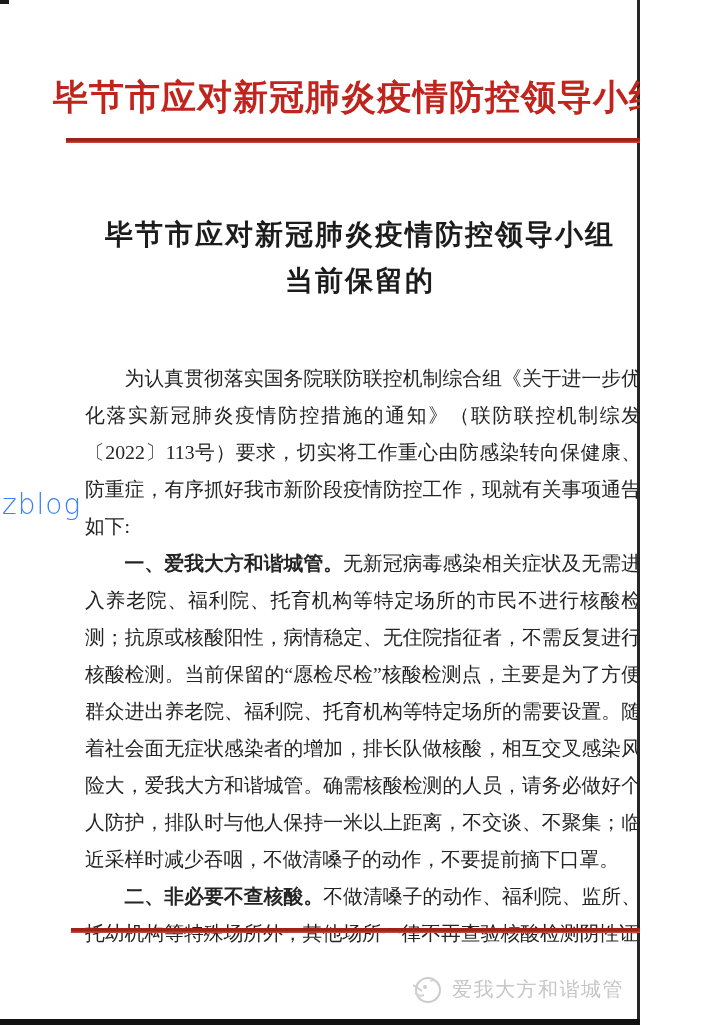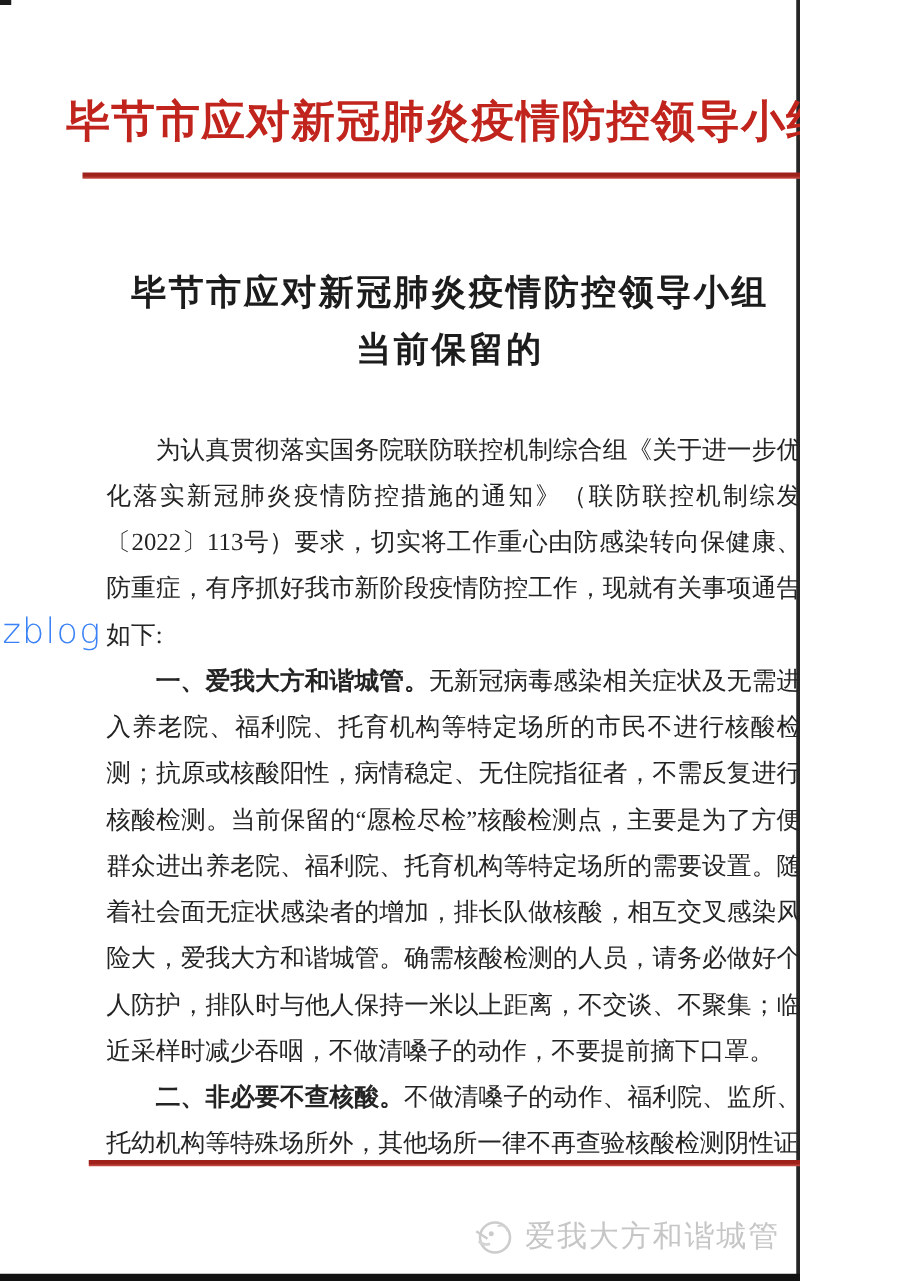--- a/index.html
+++ b/index.html
@@ -36,21 +36,21 @@
     position:absolute; top:212px; left:40px; width:640px;
     text-align:center;
     color:#1c1c1c;
     font-size:28px; font-weight:bold;
     line-height:46px;
     letter-spacing:2px;
   }
 
   
   .body-text {
-    position:absolute; top:342px; left:85px; width:556px;
+    position:absolute; top:360px; left:85px; width:556px;
     color:#242424;
     font-size:19.8px;
     line-height:37px;
     text-align:justify;
   }
   .body-text p { margin:0; text-indent:2em; }
   .body-text .lead { font-weight:bold; }
 
   
   .zblog {
@@ -60,21 +60,21 @@
     font-size:28px;
     color:#3b82f6;
     letter-spacing:1px;
   }
 
   
   .footer-mark {
     position:absolute; top:971px; right:16px;
     display:flex; align-items:center; gap:7px;
     color:#c6c6c6;
-    font-size:24px;
+    font-size:20px;
     letter-spacing:1.5px;
     font-family:Liberation Mono, monospace;
     text-shadow:0 1px 0 #ffffff;
     white-space:nowrap;
   }
   .footer-logo { width:36px; height:36px; flex:0 0 auto; }
 </style>
 </head>
 <body>
 

